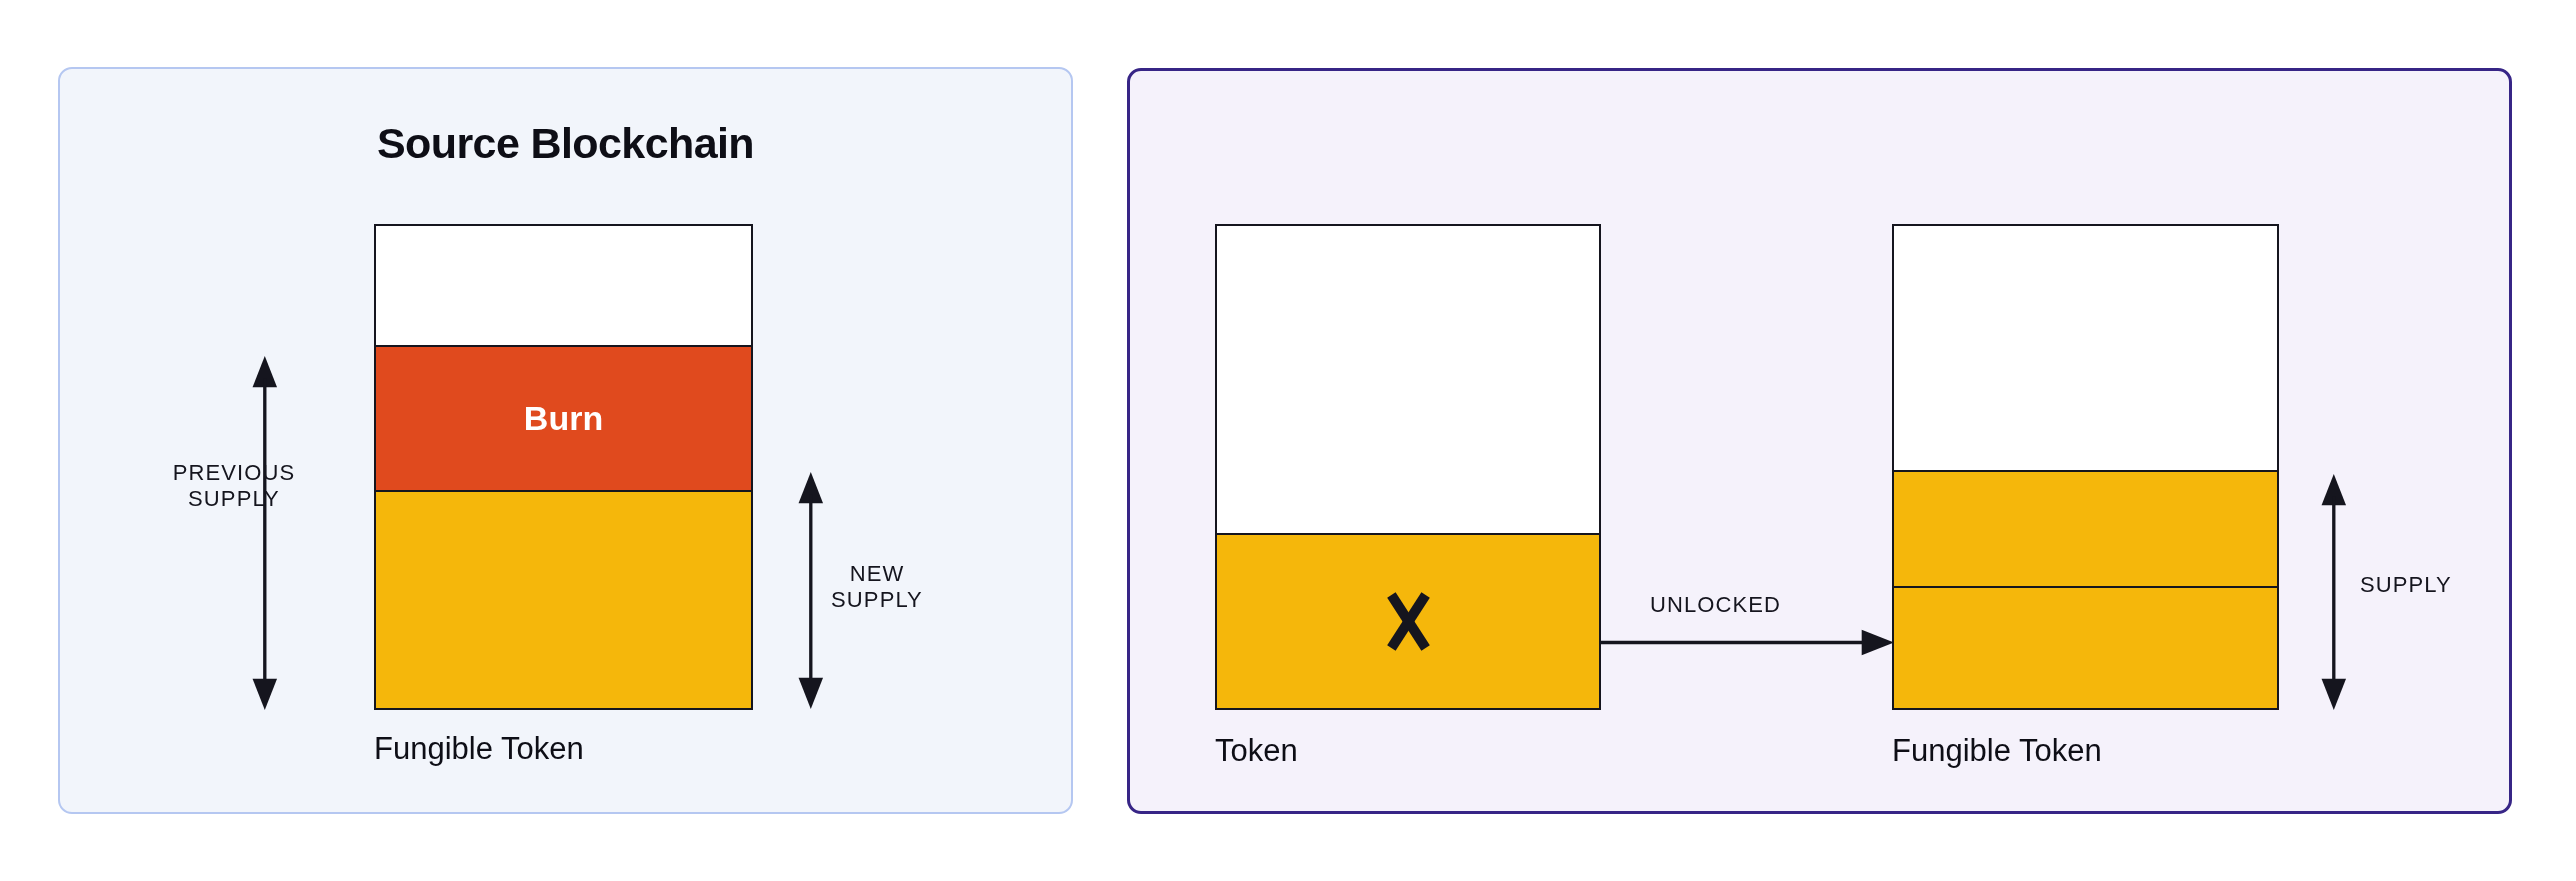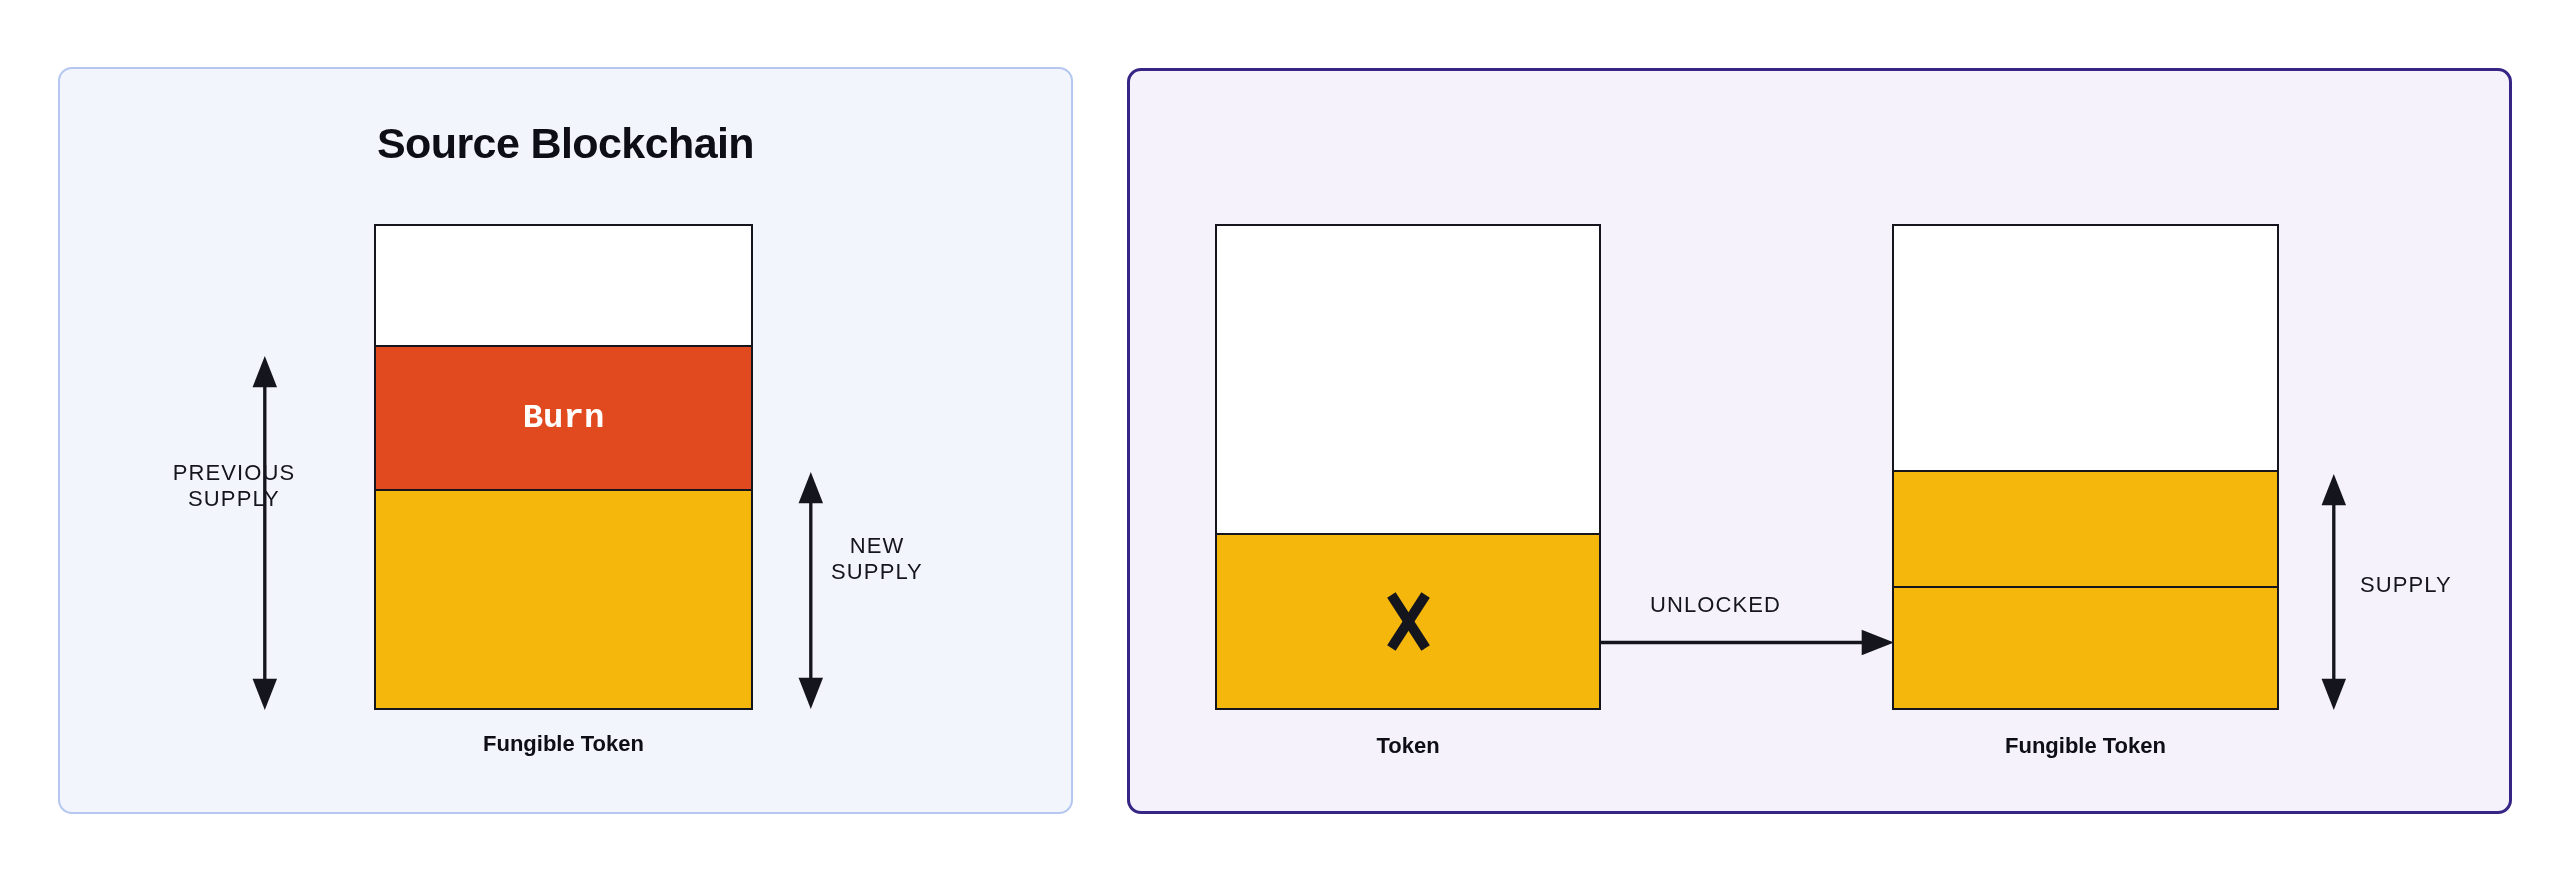--- a/index.html
+++ b/index.html
@@ -29,30 +29,30 @@
   .bar .segment{display:flex;align-items:center;justify-content:center;min-height:0;}
   .bar .segment + .segment{border-top:2.8px solid var(--outline);}
   .segment-label{font-size:34px;font-weight:700;color:var(--burn-text);}
   .x-mark{width:59px;height:61px;}
   .x-mark line{stroke:var(--outline);stroke-width:17;}
 
   .bar-source-token{left:314px;top:155px;width:379px;height:486px;}
   .bar-pool{left:85px;top:153px;width:386px;height:486px;}
   .bar-dest-token{left:762px;top:153px;width:387px;height:486px;}
 
-  .bar-caption{position:absolute;text-align:center;
-    font-size:22px;font-weight:700;color:var(--ink-strong);}
+  .bar-caption{position:absolute;
+    font-size:31px;font-weight:400;color:var(--ink-strong);}
   .caption-source-token{left:314px;width:379px;top:662px;}
   .caption-pool{left:85px;width:386px;top:662px;}
   .caption-dest-token{left:762px;width:387px;top:662px;}
 
   .annotation{position:absolute;text-align:center;white-space:pre-line;
     font-size:22px;letter-spacing:1.1px;line-height:1.2;color:var(--ink);}
   .label-previous-supply{left:85px;top:391px;width:178px;}
-  .label-new-supply{left:750px;top:464px;width:134px;}
+  .label-new-supply{left:750px;top:492px;width:134px;}
   .label-unlocked{left:474px;top:521px;width:223px;}
   .label-supply{left:1230px;top:501px;width:167px;text-align:left;}
 
   .arrow{position:absolute;overflow:visible;}
   .arrow line{stroke:var(--outline);stroke-width:6;}
   .arrow polygon{fill:var(--outline);}
   .arrow-previous-supply{left:192px;top:287px;}
   .arrow-new-supply{left:738px;top:403px;}
   .arrow-supply{left:1191px;top:403px;}
   .arrow-unlocked{left:471px;top:557px;}
@@ -60,21 +60,21 @@
 </head>
 <body>
 
 <div class="canvas">
 
   <section class="panel panel-source">
     <h2 class="panel-title">Source Blockchain</h2>
 
     <div class="bar bar-source-token">
         <div class="segment" style="flex-grow: 271; background: rgb(255, 255, 255);"></div>
-        <div class="segment" style="flex-grow: 236; background: rgb(224, 74, 30); font-family: Liberation Mono, monospace;">
+        <div class="segment" style="flex-grow: 236; background: rgb(224, 74, 30);">
           <span class="segment-label">Burn</span>
         </div>
         <div class="segment" style="flex-grow: 493; background: rgb(245, 183, 11);"></div>
       </div>
 
     <div class="annotation label-previous-supply">PREVIOUS
 SUPPLY</div>
 
     <svg class="arrow arrow-previous-supply" width="25.6" height="354" aria-hidden="true" viewBox="0 0 46 636">
       <polygon points="23,0 1,56 45,56"></polygon>

